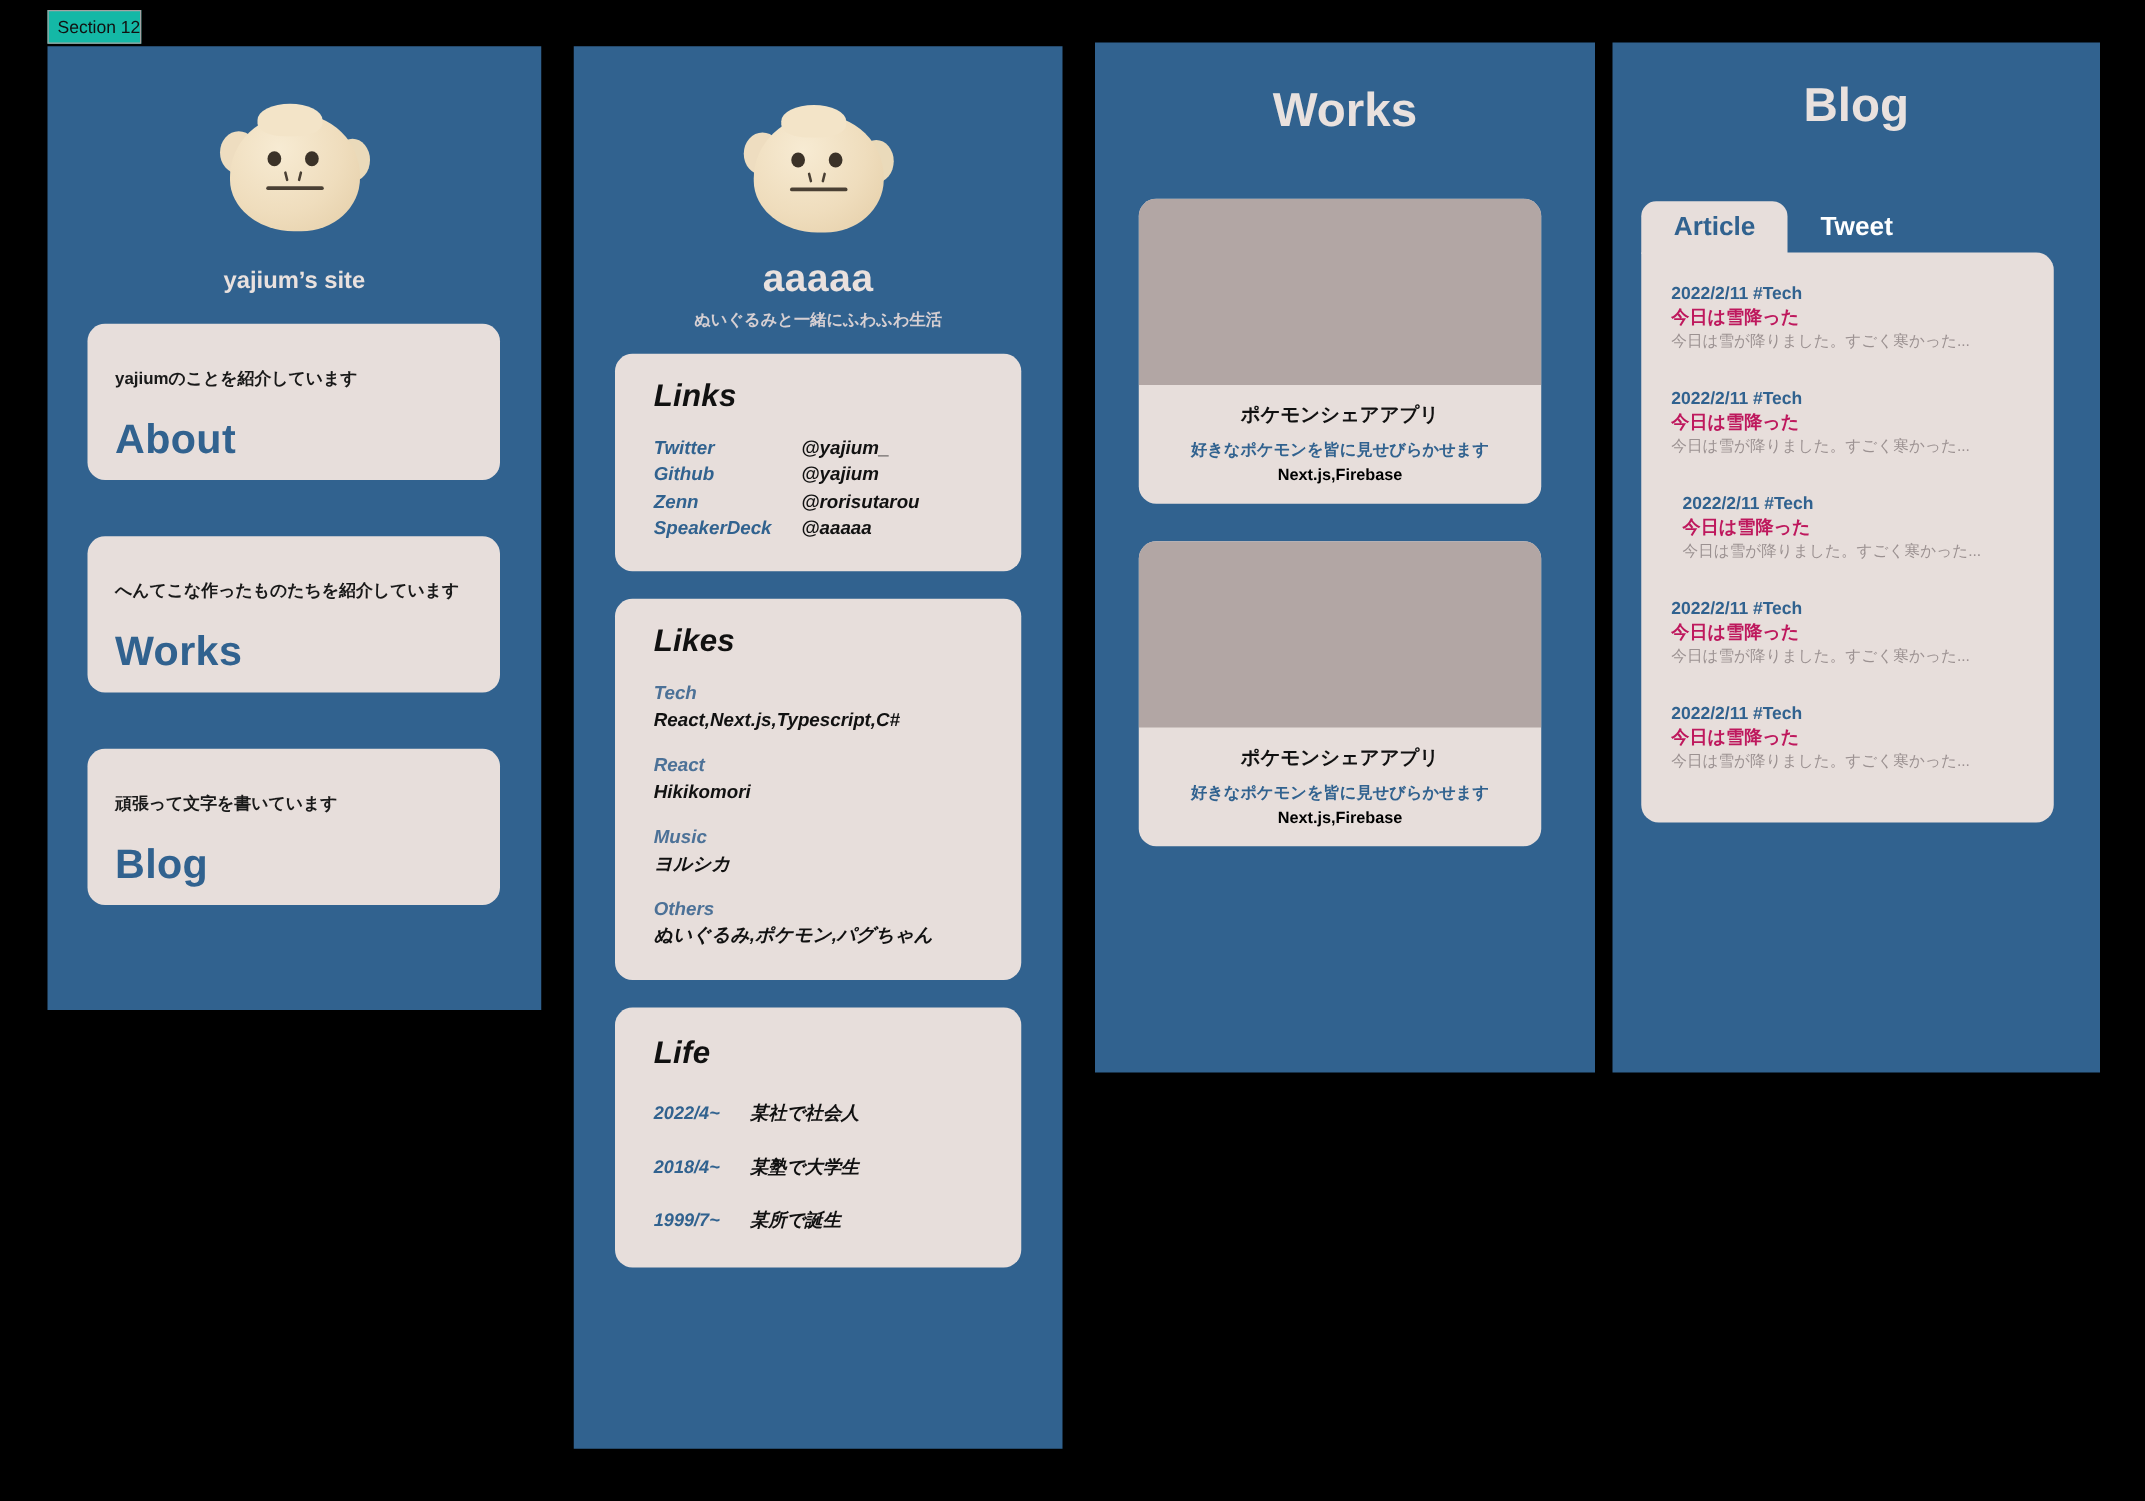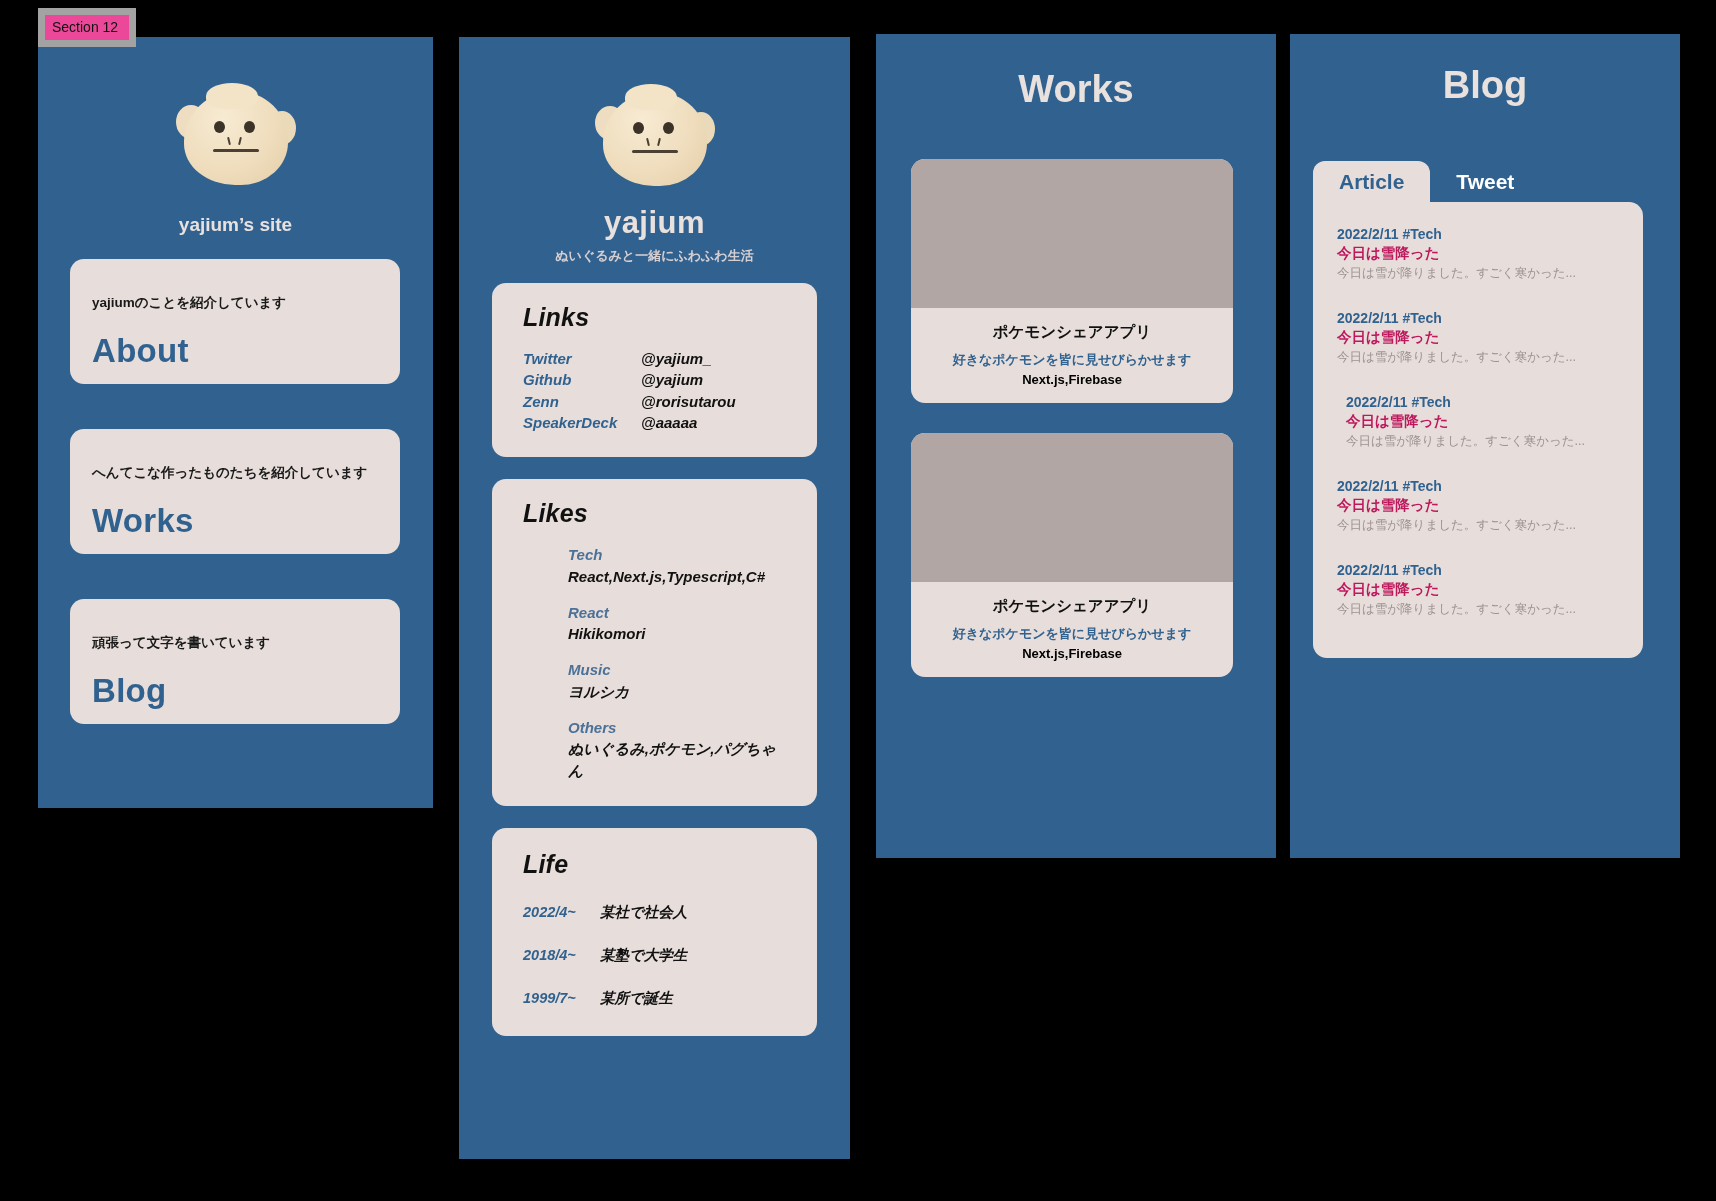--- a/index.html
+++ b/index.html
@@ -7,24 +7,24 @@
     width: 1716px; height: 1201px;
     background: #000000;
     font-family: "Liberation Sans", "DejaVu Sans", sans-serif;
     overflow: hidden;
   }
   .stage { position: relative; width: 1716px; height: 1201px; background:#000; }
 
   
   .section-tag {
     position: absolute; left: 38px; top: 8px;
-    background: #ec4899; color: #111;
-    border: 7px solid #a3a3a3;
+    background: #14b8a6; color: #111;
+    border: 1px solid #a3a3a3;
     font-size: 14px; line-height: 1;
-    padding: 5px 11px 6px 7px;
+    padding: 5px 0 6px 7px;
     z-index: 50;
     font-family: "Liberation Sans", sans-serif;
   }
 
   
   .panel {
     position: absolute;
     background: #31628f;
     overflow: hidden;
   }
@@ -108,21 +108,21 @@
   }
   .p2-cards { position:absolute; left:33px; top:246px; width:325px; }
   .sec-card { width: 325px; margin-bottom: 22px; padding: 20px 31px 24px 31px; font-style: italic; }
   .sec-card h2 {
     font-size: 25px; color: #111; font-weight: bold; margin-bottom: 16px;
     letter-spacing: 0.2px;
   }
   .link-row { display:flex; font-size:15px; font-weight:bold; line-height:1.42; }
   .link-row .k { color:#31628f; width:118px; }
   .link-row .v { color:#111; }
-  .likes-item { margin-bottom: 14px; margin-left: 45px; }
+  .likes-item { margin-bottom: 14px; }
   .likes-item:last-child { margin-bottom: 0; }
   .likes-item .k { color:#4c7197; font-weight:bold; font-size:15px; line-height:1.45; }
   .likes-item .v { color:#111; font-weight:bold; font-size:15px; line-height:1.45; }
   .life-card { padding: 22px 31px 28px 31px; }
   .life-row { display:flex; align-items:baseline; margin-top: 24px; font-size:14.5px; font-weight:bold; }
   .life-row .d { color:#31628f; min-width:68px; }
   .life-row .t { color:#111; margin-left:9px; }
 
   
   .p3-title {
@@ -218,21 +218,21 @@
         <div class="tuft"></div>
         <div class="eye l"></div>
         <div class="eye r"></div>
         <div class="nose">
             <i></i>
             <i></i>
           </div>
         <div class="mouth"></div>
       </div>
     </div>
-    <div class="site-title p2-title">yajium</div>
+    <div class="site-title p2-title">aaaaa</div>
     <div class="p2-sub">ぬいぐるみと一緒にふわふわ生活</div>
 
     <div class="p2-cards">
 
       <div class="card sec-card">
         <h2>Links</h2>
         <div class="link-row">
           <span class="k">Twitter</span>
           <span class="v">@yajium_</span>
         </div>

